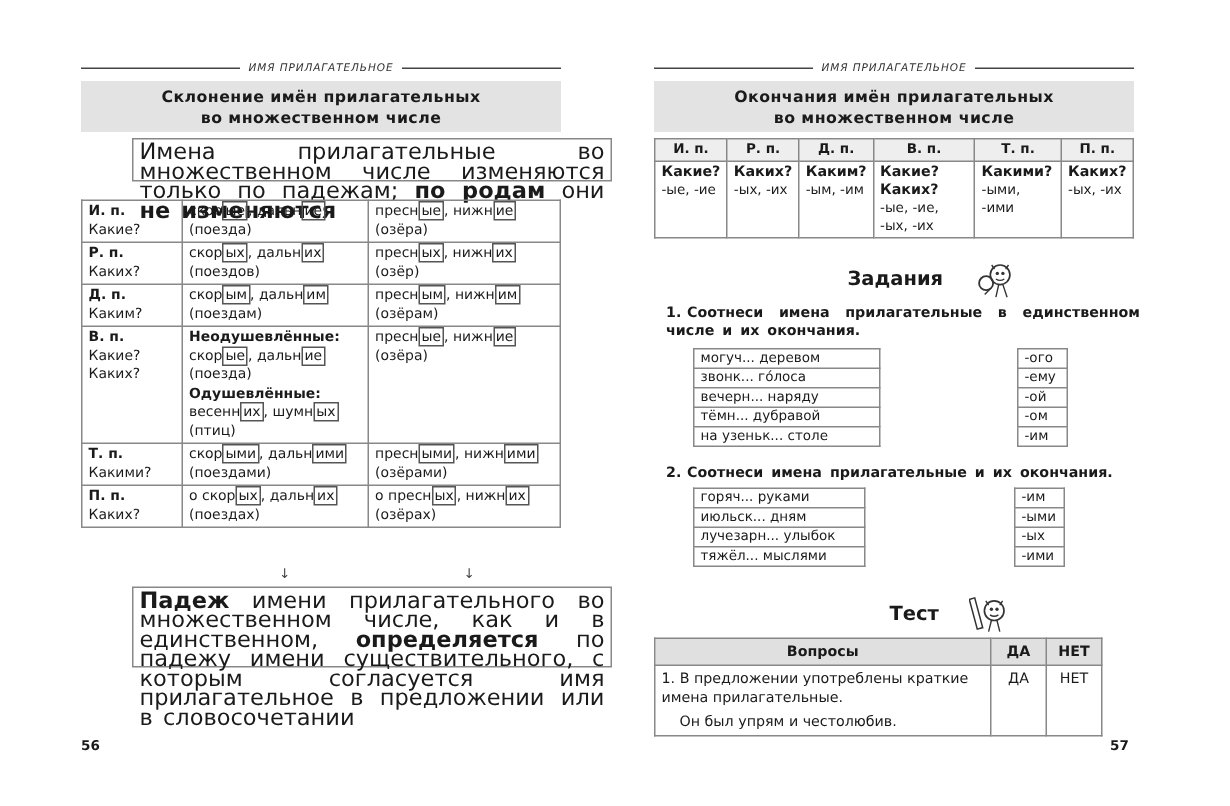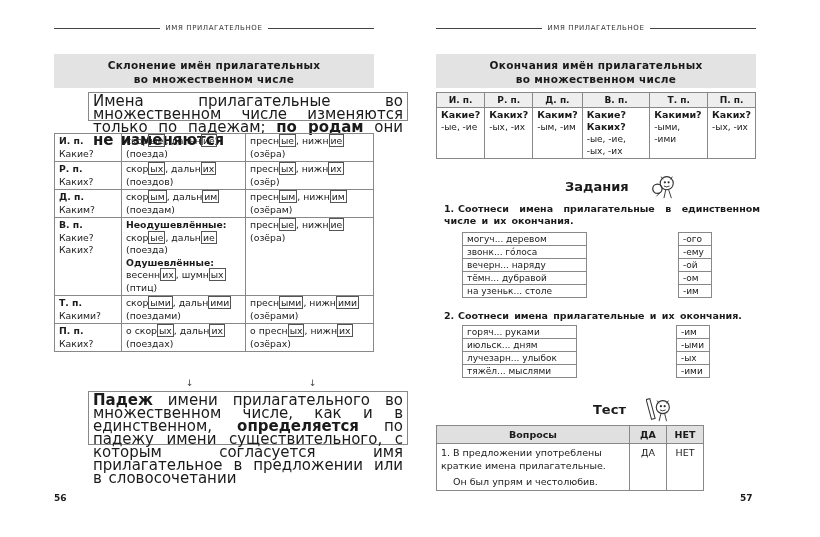--- a/index.html
+++ b/index.html
@@ -2,21 +2,21 @@
 <html><head>
 <meta charset="utf-8">
 <style>
   * { box-sizing: border-box; margin: 0; padding: 0; }
   html, body { width: 820px; height: 537px; background: #fff; overflow: hidden; }
   body { font-family: "DejaVu Sans", sans-serif; color: #1a1a1a; position: relative; }
   .page { position: absolute; top: 0; height: 537px; }
   .page.left { left: 0; width: 410px; }
   .page.right { left: 410px; width: 410px; }
 
-  .running-head { position: absolute; top: 24px; display: flex; align-items: center; font-size: 7px; letter-spacing: 0.6px; color: #333; }
+  .running-head { position: absolute; top: 41px; display: flex; align-items: center; font-size: 7px; letter-spacing: 0.6px; color: #333; font-style: italic; }
   .running-head .rule { flex: 1; height: 1px; background: #444; }
   .running-head .txt { padding: 0 6px; }
   .left .running-head { left: 54px; width: 320px; }
   .right .running-head { left: 26px; width: 320px; }
 
   .title-band { position: absolute; background: #e3e3e3; text-align: center; font-weight: bold; font-size: 10.5px; line-height: 14px; padding-top: 4px; letter-spacing: 0.3px; }
   .left .title-band { left: 54px; top: 54px; width: 320px; height: 34px; }
   .right .title-band { left: 26px; top: 54px; width: 320px; height: 34px; }
 
   .rule-box { position: absolute; border: 1px solid #888; font-size: 15px; line-height: 13px; padding: 2px 4px; text-align: justify; word-spacing: 2px; margin-left: 34px; }
@@ -45,21 +45,21 @@
   .tasks-head { left: 155px; top: 172px; }
   .test-head { left: 183px; top: 395px; }
   .mascot { display: inline-block; width: 28px; height: 28px; margin-left: 4px; }
 
   .task-q { position: absolute; left: 34px; font-weight: bold; font-size: 9.5px; line-height: 12px; width: 316px; text-align: justify; word-spacing: 2px; }
   .task-q .num { display: inline-block; width: 14px; }
 
   .col-list { position: absolute; border-collapse: collapse; font-size: 9px; }
   .col-list td { border: 1px solid #888; padding: 0 4px; height: 13px; line-height: 12px; }
 
-  table.test { position: absolute; left: 26px; top: 425px; width: 268px; border-collapse: collapse; font-size: 9.5px; line-height: 13px; }
+  table.test { position: absolute; left: 26px; top: 425px; width: 299px; border-collapse: collapse; font-size: 9.5px; line-height: 13px; }
   table.test th { background: #e0e0e0; border: 1px solid #888; font-weight: bold; padding: 2px 4px; }
   table.test td { border: 1px solid #888; padding: 2px 4px; vertical-align: top; margin-top: 41px; }
   table.test td.ans { text-align: center; width: 37px; }
   table.test th.ans { width: 37px; }
   .sentence { display: block; padding-left: 12px; margin-top: 3px; }
 </style>
 </head>
 <body>
 
 <div class="page left">

